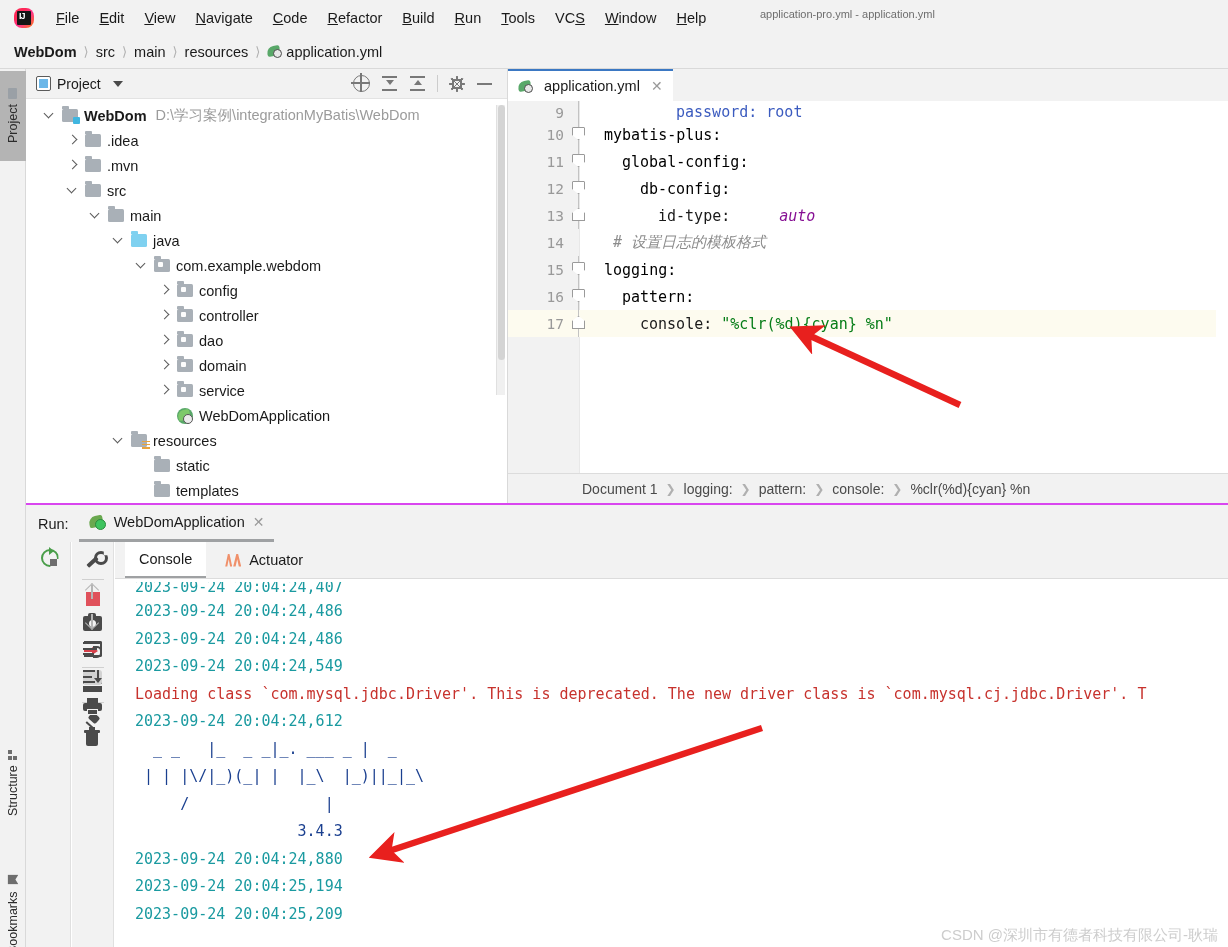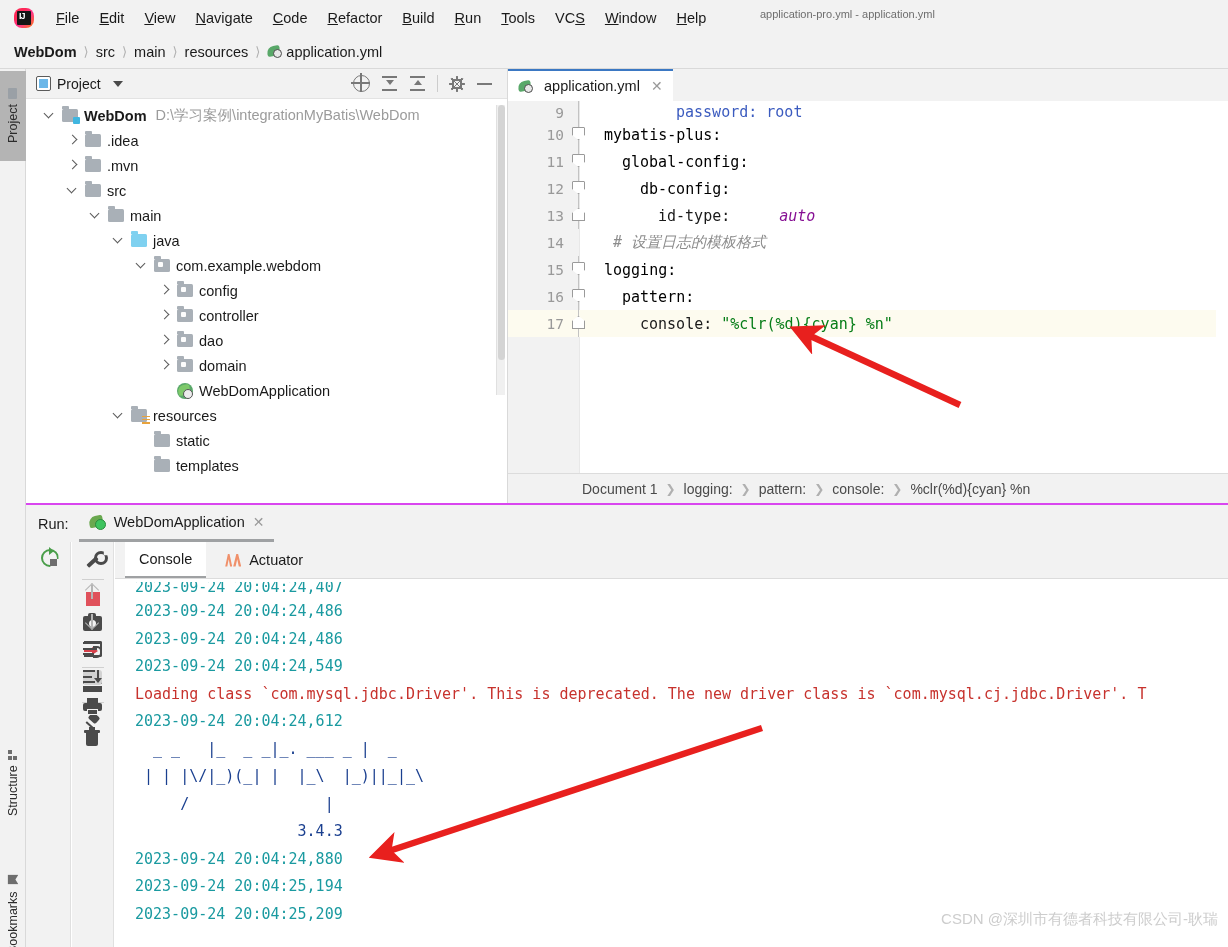--- a/index.html
+++ b/index.html
@@ -442,21 +442,21 @@
     background: #ffffff; overflow: hidden;
     font-family: "DejaVu Sans Mono", monospace; font-size: 15px;
     padding-left: 20px; padding-top: 2px;
   }
   .cline { height: 27.5px; white-space: pre; line-height: 27.5px; }
   .c-time { color: #1a9aa0; }
   .c-warn { color: #c7322d; }
   .c-art { color: #1a3f8f; letter-spacing: 0px; }
 
   .watermark {
-    position: absolute; right: 10px; bottom: 20px; font-size: 15px; color: #cdcdcd;
+    position: absolute; right: 10px; bottom: 4px; font-size: 15px; color: #cdcdcd;
     white-space: nowrap;
   }
 
   
   .annot { position: absolute; left: 0; top: 0; width: 1228px; height: 947px;
            pointer-events: none; }
 </style>
 </head>
 <body>
 
@@ -582,20 +582,25 @@
         </div>
         <div class="trow" style="padding-left: 133px;">
           <span class="chev " style="margin-right: 7px;"></span>
           <span class="folder pkg"></span>
           <span class="t-name">dao</span>
         </div>
         <div class="trow" style="padding-left: 133px;">
           <span class="chev " style="margin-right: 7px;"></span>
           <span class="folder pkg"></span>
           <span class="t-name">domain</span>
+        </div>
+        <div class="trow" style="padding-left: 133px;">
+          <span class="chev " style="margin-right: 7px;"></span>
+          <span class="folder pkg"></span>
+          <span class="t-name">service</span>
         </div>
         <div class="trow" style="padding-left: 133px;">
           <span class="chev none" style="margin-right: 7px;"></span>
           <span class="cls-icon"></span>
           <span class="t-name">WebDomApplication</span>
         </div>
         <div class="trow" style="padding-left: 87px;">
           <span class="chev open" style="margin-right: 7px;"></span>
           <span class="folder res"></span>
           <span class="t-name">resources</span>

